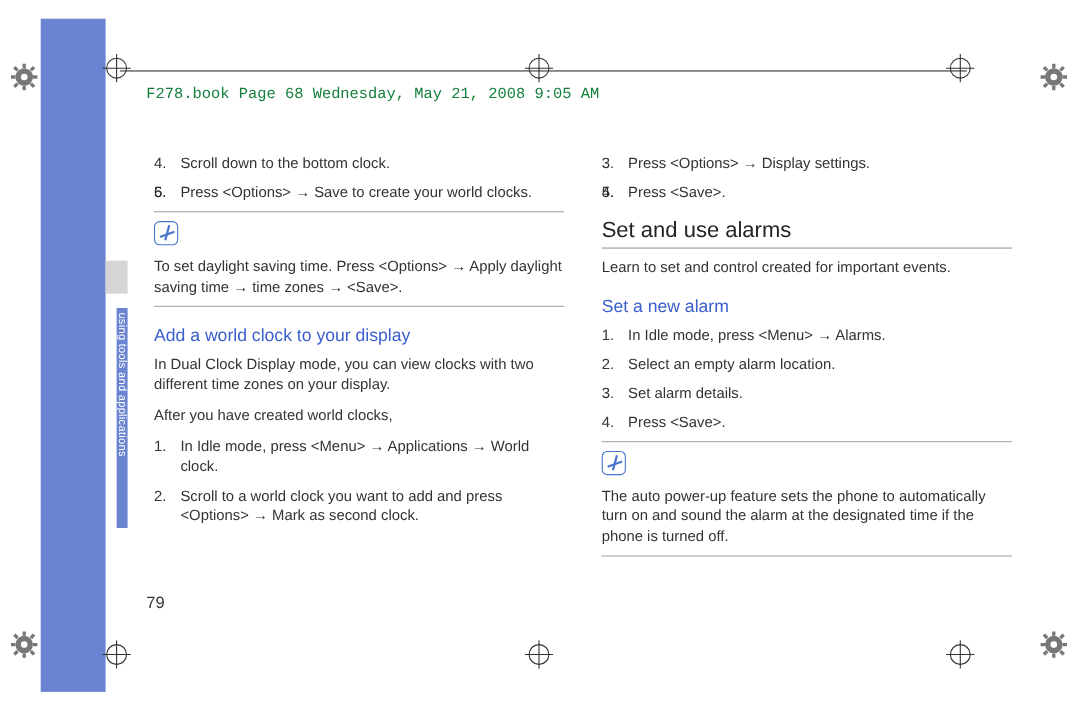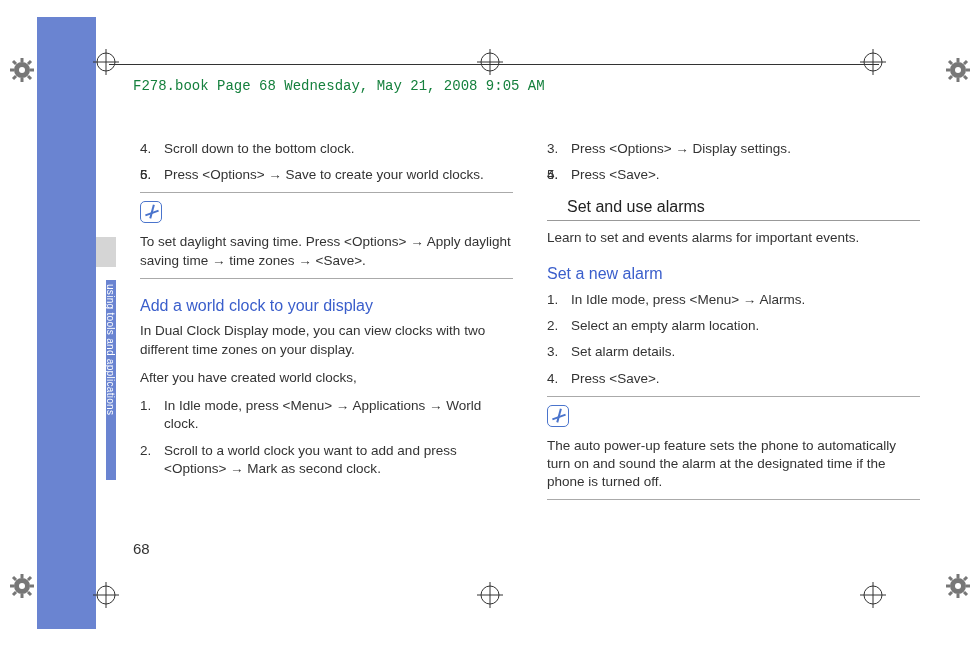--- a/index.html
+++ b/index.html
@@ -77,26 +77,25 @@
     position: relative;
     padding-left: 24px;
     margin-bottom: 8px;
   }
   .col ol li .num {
     position: absolute;
     left: 0;
     top: 0;
   }
   .h2 {
-    font-size: 16px;
+    font-size: 20px;
     font-weight: normal;
     color: #222;
     margin-top: 12px;
     margin-bottom: 2px;
-    margin-left: 20px;
   }
   .hr-under {
     border-bottom: 1px solid #999;
     margin-bottom: 8px;
     width: 100%;
   }
   .h3-blue {
     font-size: 16px;
     color: #3a5ecb;
     font-weight: normal;
@@ -178,21 +177,21 @@
 </head>
 <body>
 
 <div class="blue-sidebar"></div>
 <div class="gray-tab"></div>
 <div class="sidebar-text">using tools and applications</div>
 
 <div class="hr-top"></div>
 <div class="doc-header">F278.book  Page 68  Wednesday, May 21, 2008  9:05 AM</div>
 
-<div class="page-number">68</div>
+<div class="page-number">79</div>
 
 <div class="content">
   <div class="col">
     <ol>
       <li><span class="num">4.</span><span>Scroll down to the bottom clock.</span></li>
       <li><span class="num">5.</span></li>
       <li><span class="num">6.</span><span>Press &lt;</span><span class="b">Options</span><span>&gt; → </span><span class="b">Save</span><span> to create your world clocks.</span></li>
     </ol>
 
     <div class="note-box">
@@ -214,21 +213,21 @@
 
   <div class="col">
     <ol>
       <li><span class="num">3.</span><span>Press &lt;</span><span class="b">Options</span><span>&gt; → </span><span class="b">Display settings</span><span>.</span></li>
       <li><span class="num">4.</span></li>
       <li><span class="num">5.</span><span>Press &lt;</span><span class="b">Save</span><span>&gt;.</span></li>
     </ol>
 
     <div class="h2">Set and use alarms</div>
     <div class="hr-under"></div>
-    <div class="para">Learn to set and events alarms for important events.</div>
+    <div class="para">Learn to set and control created for important events.</div>
 
     <div class="h3-blue">Set a new alarm</div>
     <ol>
       <li><span class="num">1.</span><span>In Idle mode, press &lt;</span><span class="b">Menu</span><span>&gt; → </span><span class="b">Alarms</span><span>.</span></li>
       <li><span class="num">2.</span><span>Select an empty alarm location.</span></li>
       <li><span class="num">3.</span><span>Set alarm details.</span></li>
       <li><span class="num">4.</span><span>Press &lt;</span><span class="b">Save</span><span>&gt;.</span></li>
     </ol>
 
     <div class="note-box">

